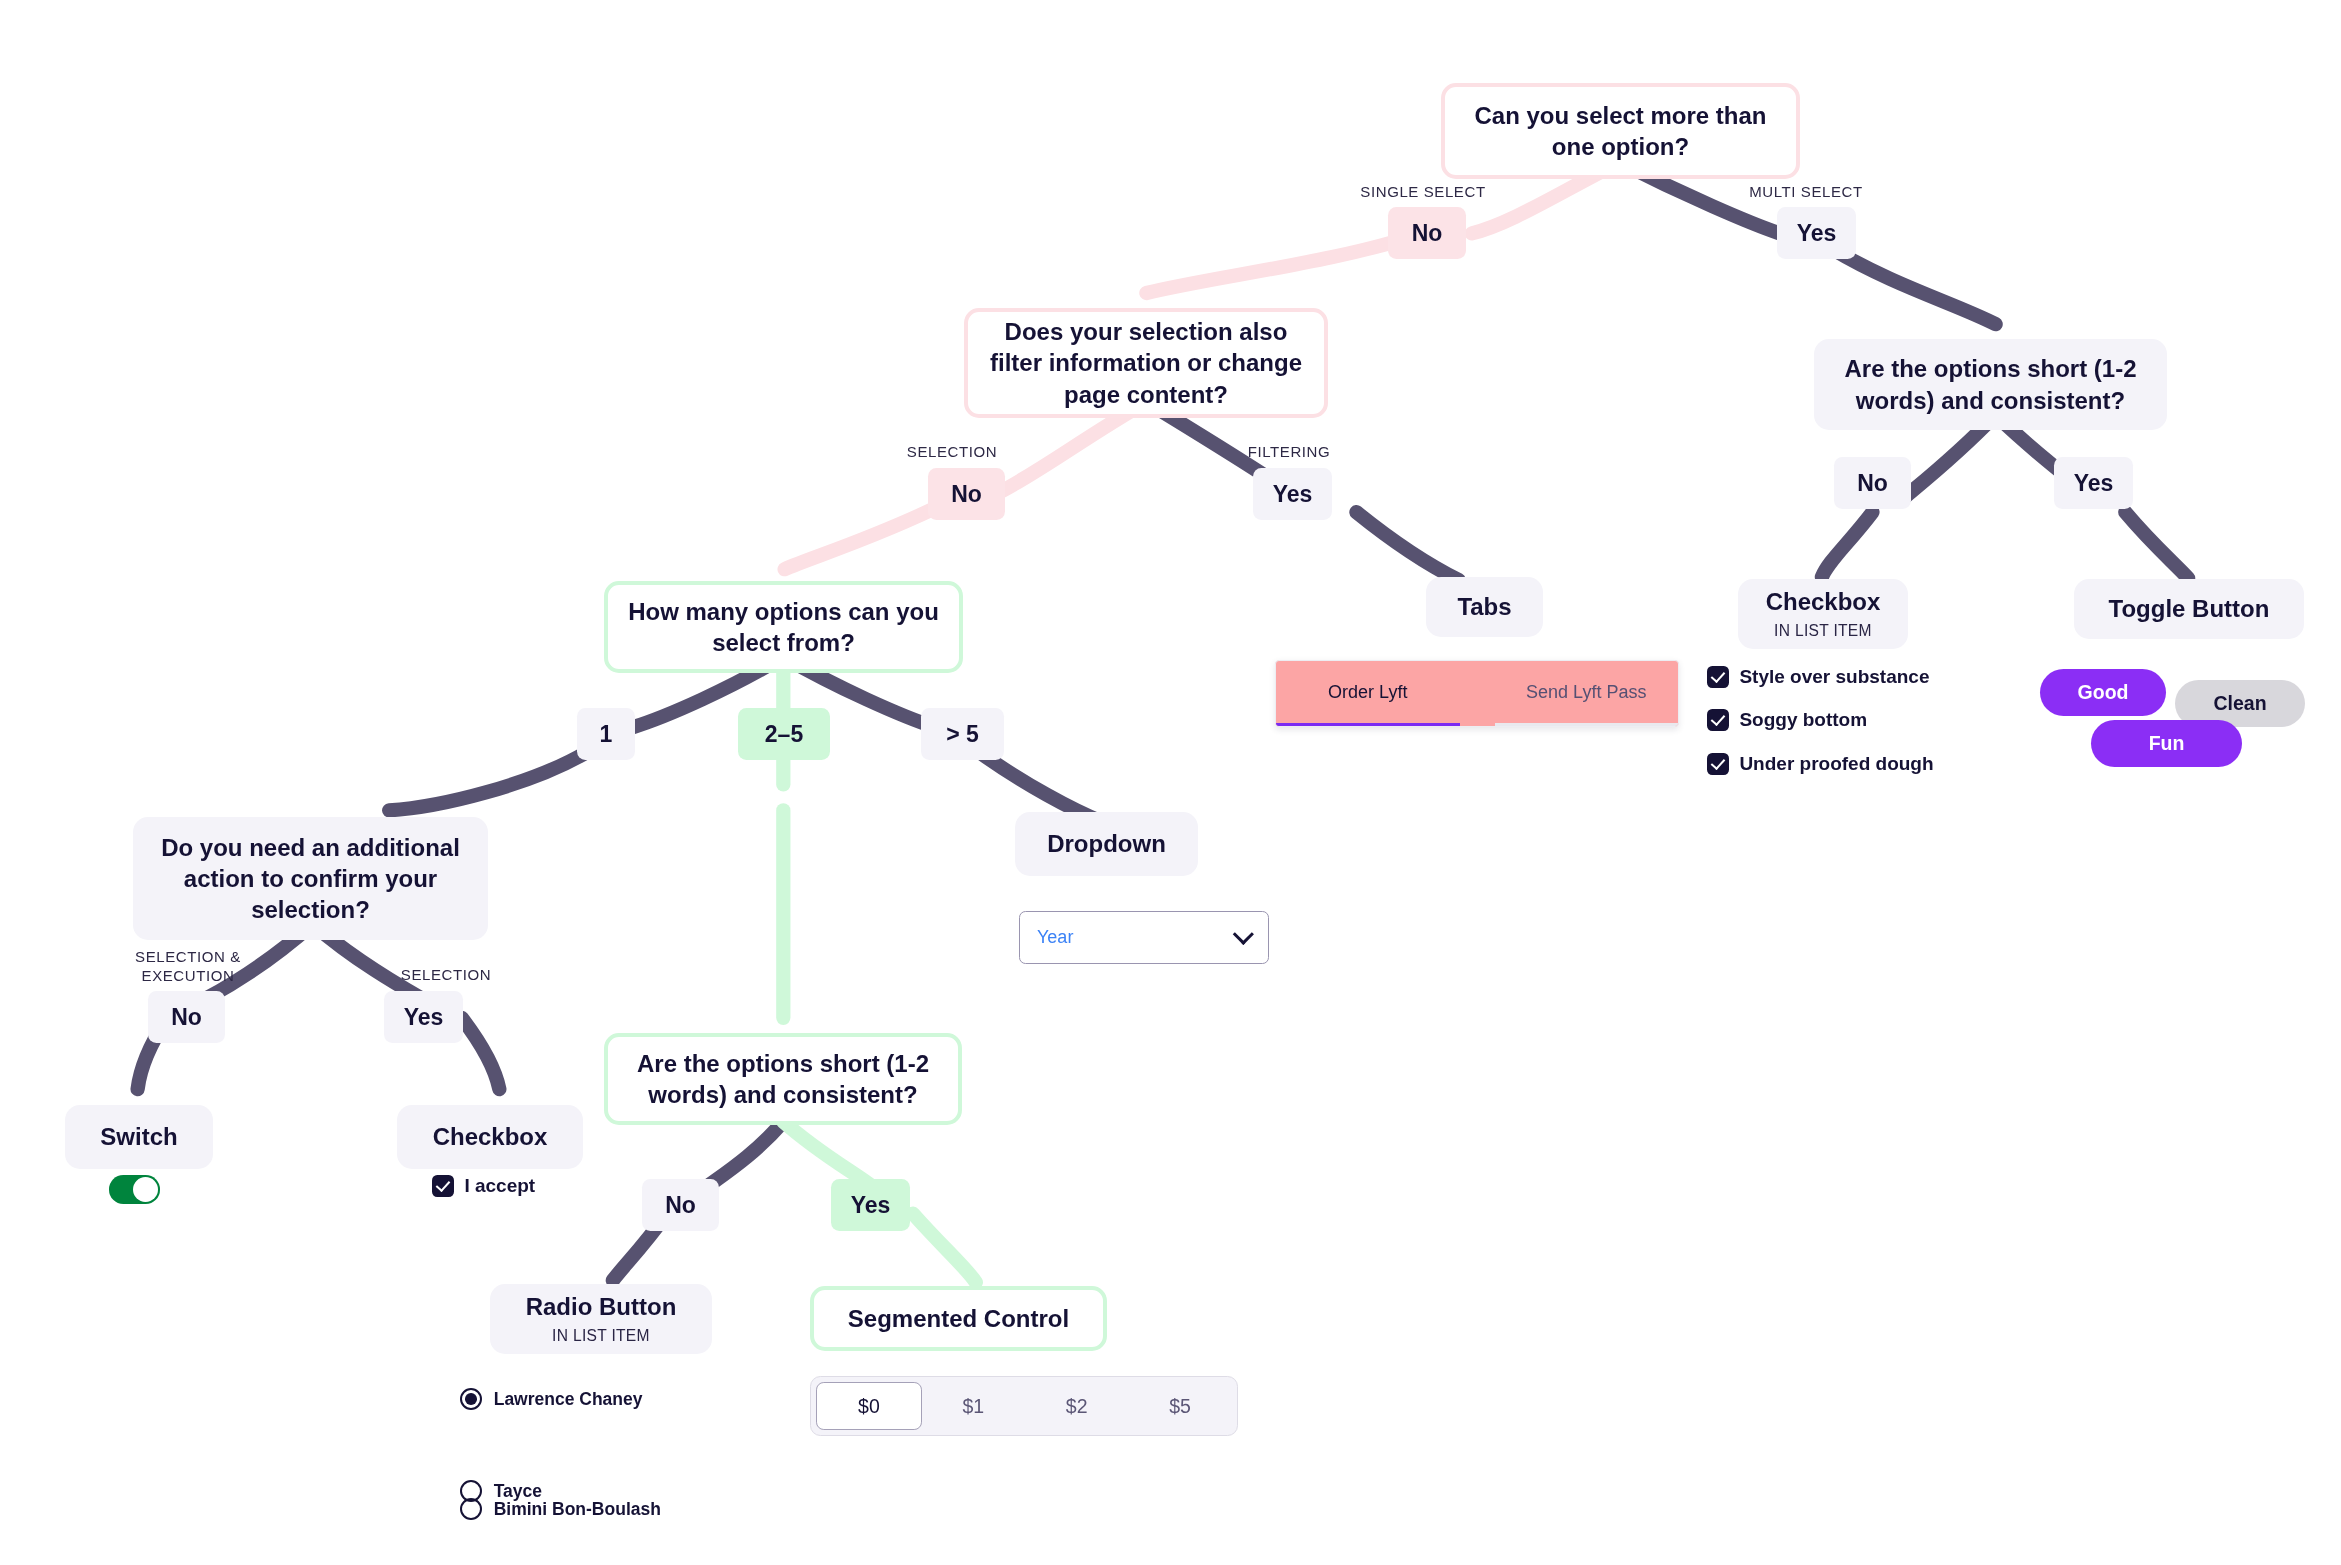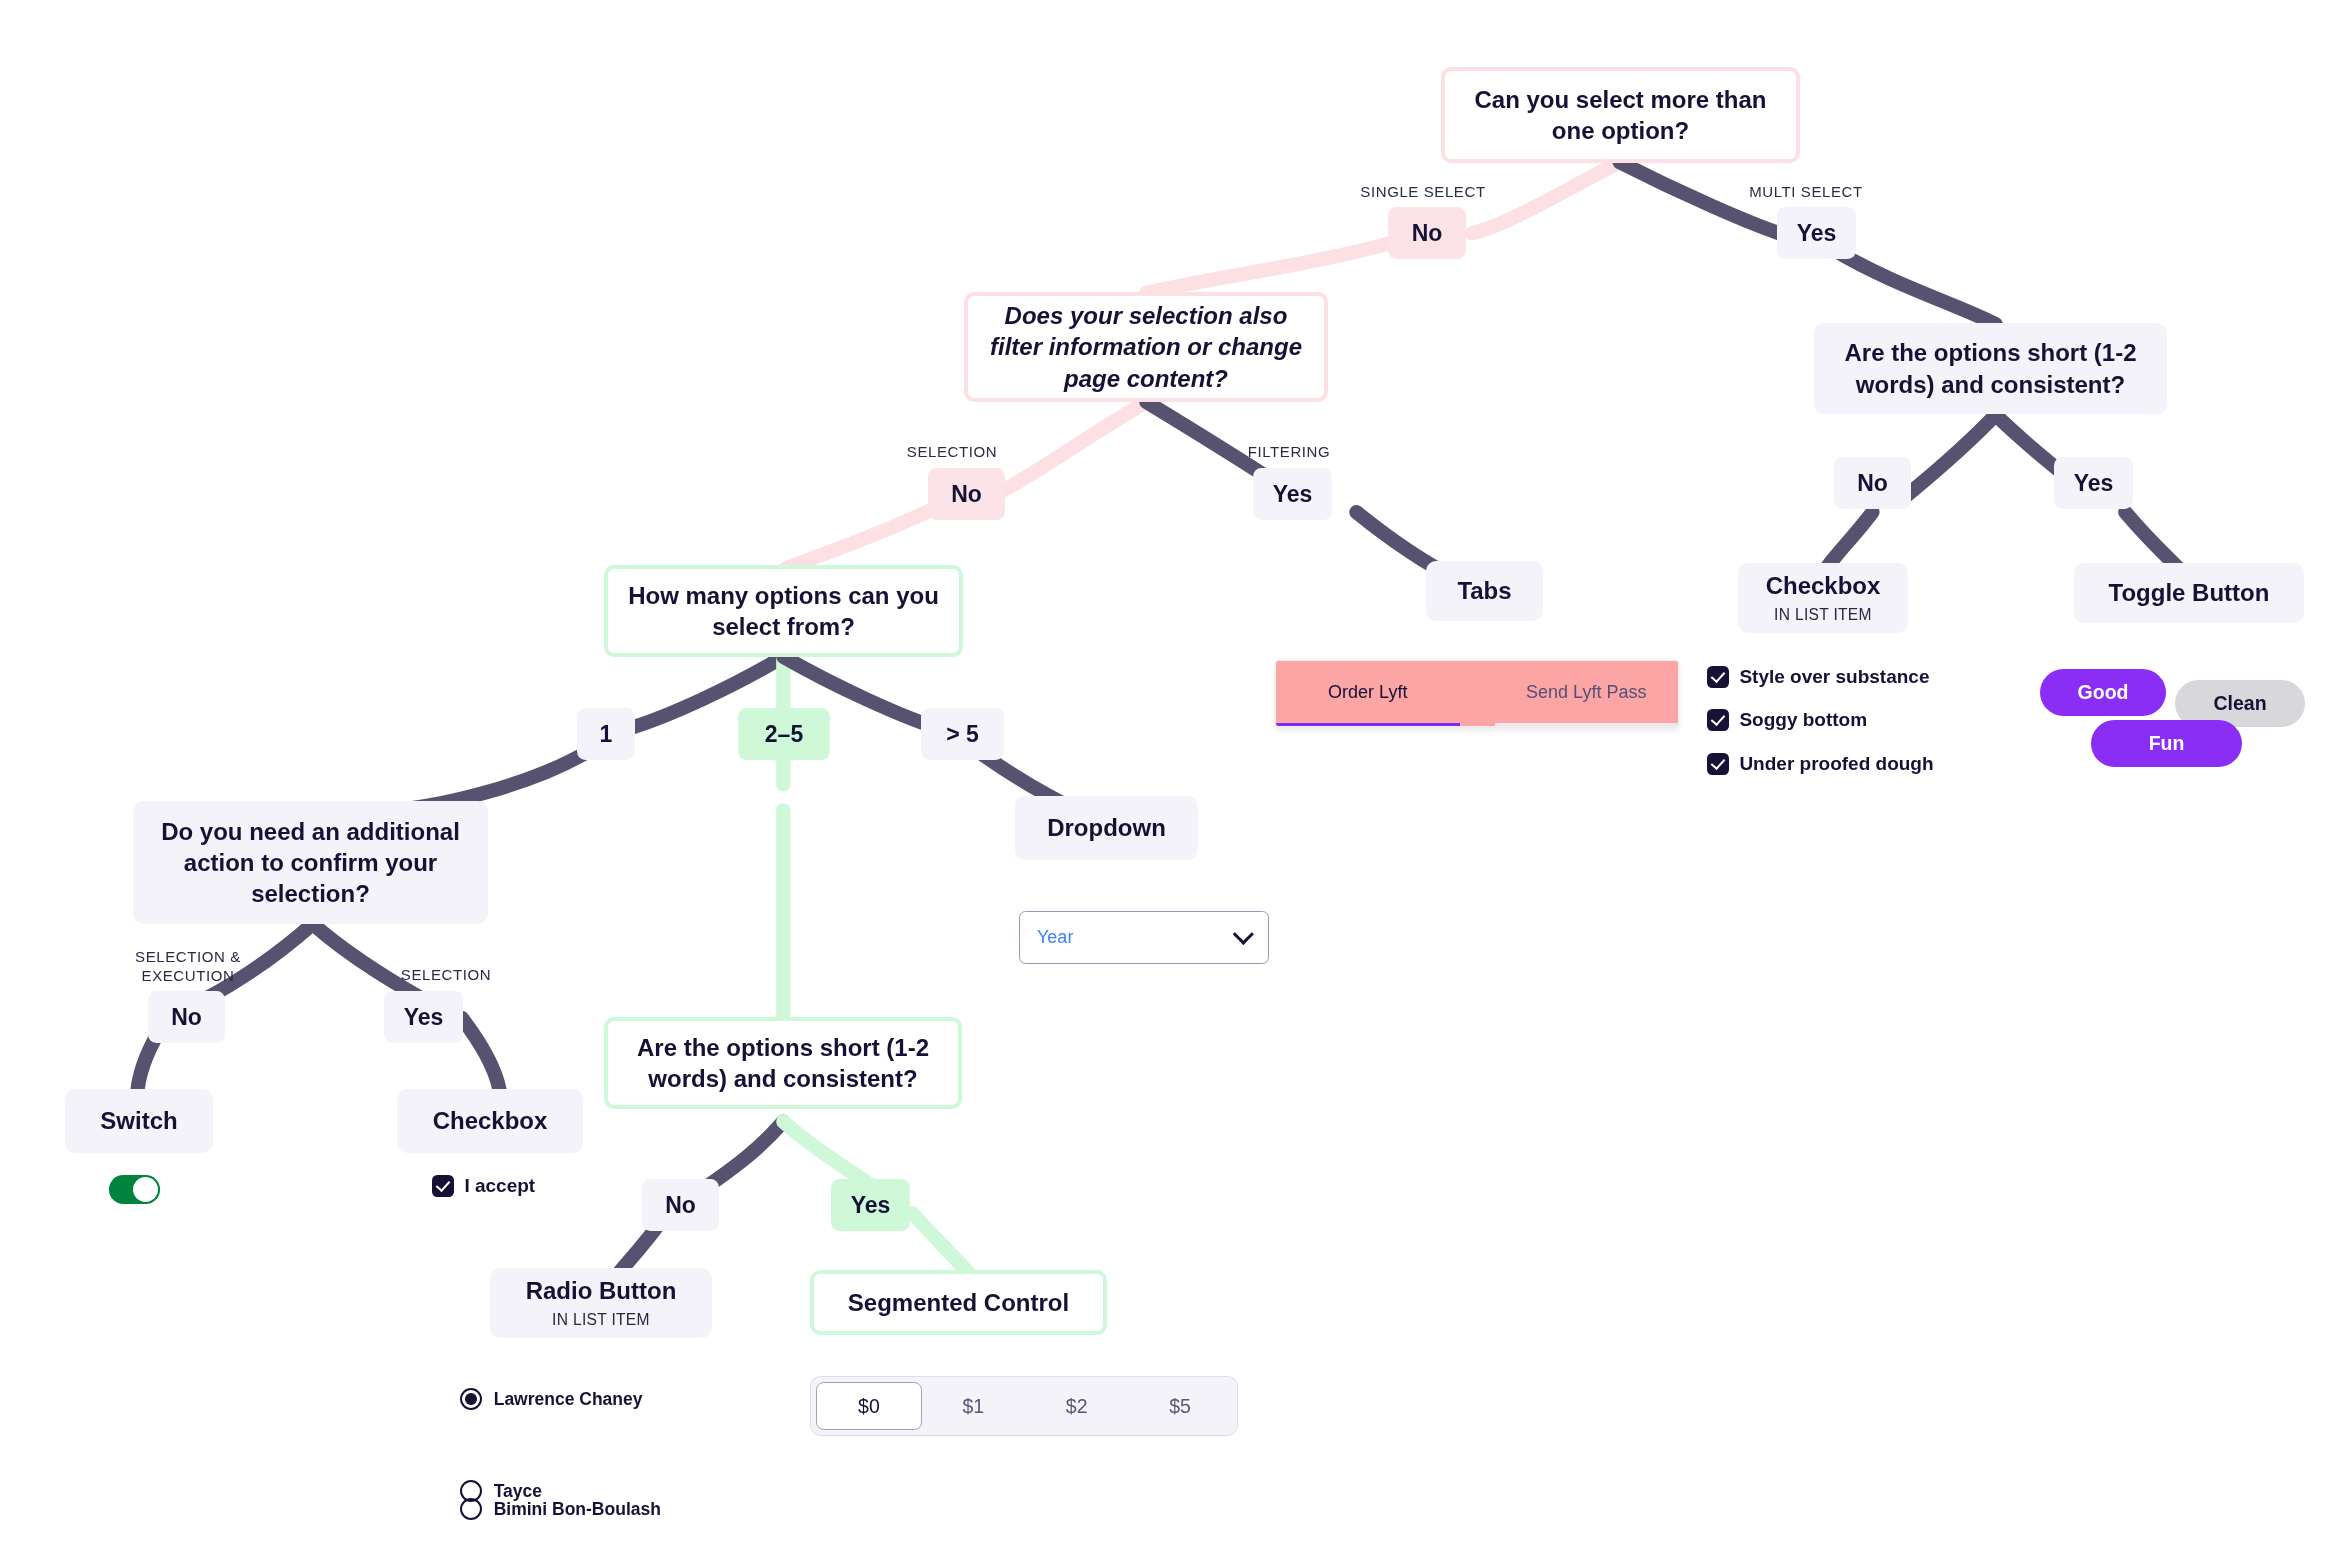--- a/index.html
+++ b/index.html
@@ -19,30 +19,31 @@
     left:0;top:0;
     width:2342px;height:1565px;
     pointer-events:none;
   }
 
   
   .node{
     position:absolute;
     box-sizing:border-box;
     background:#F4F3F9;
-    border-radius:10px;
+    border-radius:15px;
     display:flex;
     flex-direction:column;
     align-items:center;
     justify-content:center;
     text-align:center;
     color:#151235;
     font-weight:bold;
     line-height:1.30;
     padding:6.5px 11.7px;
+    margin-top:16px;
   }
   .node.question{ font-size:24px; }
   .node.leaf{ font-size:24px; }
   .node .sub{
     display:block;
     font-size:15.6px;
     font-weight:normal;
     letter-spacing:0.3px;
     color:#2a2545;
     margin-top:3.9px;
@@ -315,21 +316,21 @@
   </svg>
 
   <div class="node question hl-pink" style="left:1441px;top:67px;width:359px;height:96px;">Can you select more than one option?</div>
 
   <div class="edgelabel" style="left:1342px;top:183px;width:162px;">SINGLE SELECT</div>
   <div class="edgelabel" style="left:1673px;top:183px;width:266px;">MULTI SELECT</div>
 
   <div class="badge pink" style="left:1388px;top:207px;width:78px;">No</div>
   <div class="badge" style="left:1777px;top:207px;width:79px;">Yes</div>
 
-  <div class="node question hl-pink" style="left:964px;top:292px;width:364px;height:110px;font-style:italic;">Does your selection also filter information or change page content?</div>
+  <div class="node question hl-pink" style="left:964px;top:292px;width:364px;height:110px;">Does your selection also filter information or change page content?</div>
 
   <div class="node question" style="left:1814px;top:323px;width:353px;height:91px;">Are the options short (1-2 words) and consistent?</div>
 
   <div class="edgelabel" style="left:866px;top:443px;width:172px;">SELECTION</div>
   <div class="edgelabel" style="left:1203px;top:443px;width:172px;">FILTERING</div>
 
   <div class="badge pink" style="left:928px;top:468px;width:77px;">No</div>
   <div class="badge" style="left:1253px;top:468px;width:79px;">Yes</div>
 
   <div class="badge" style="left:1834px;top:457px;width:77px;">No</div>

